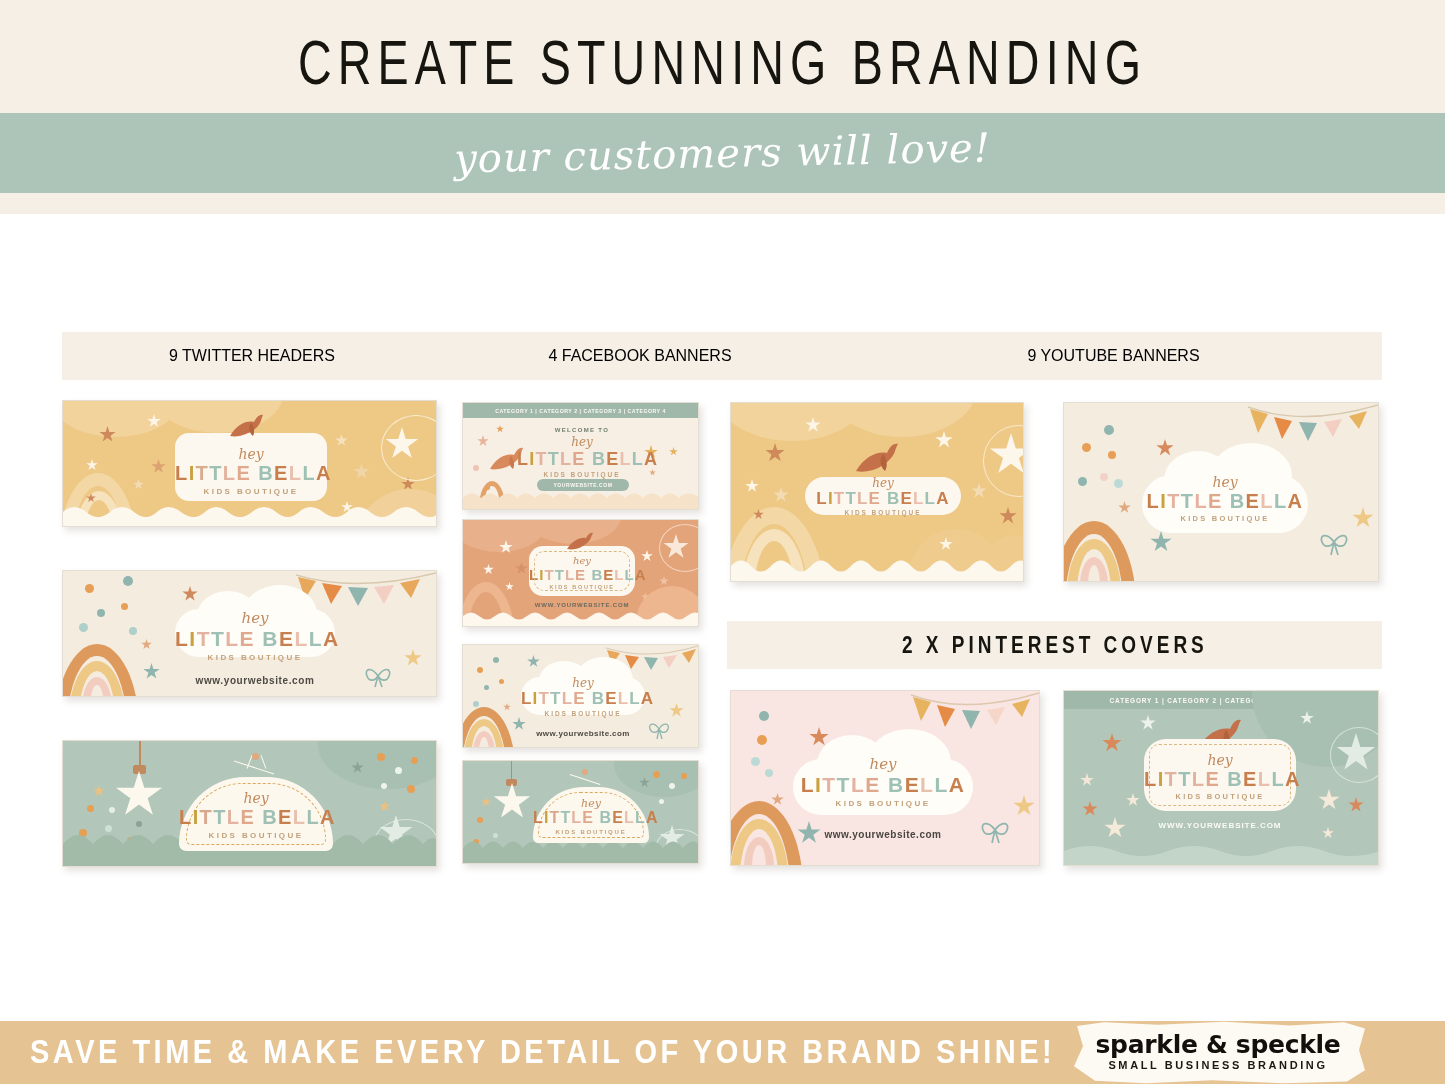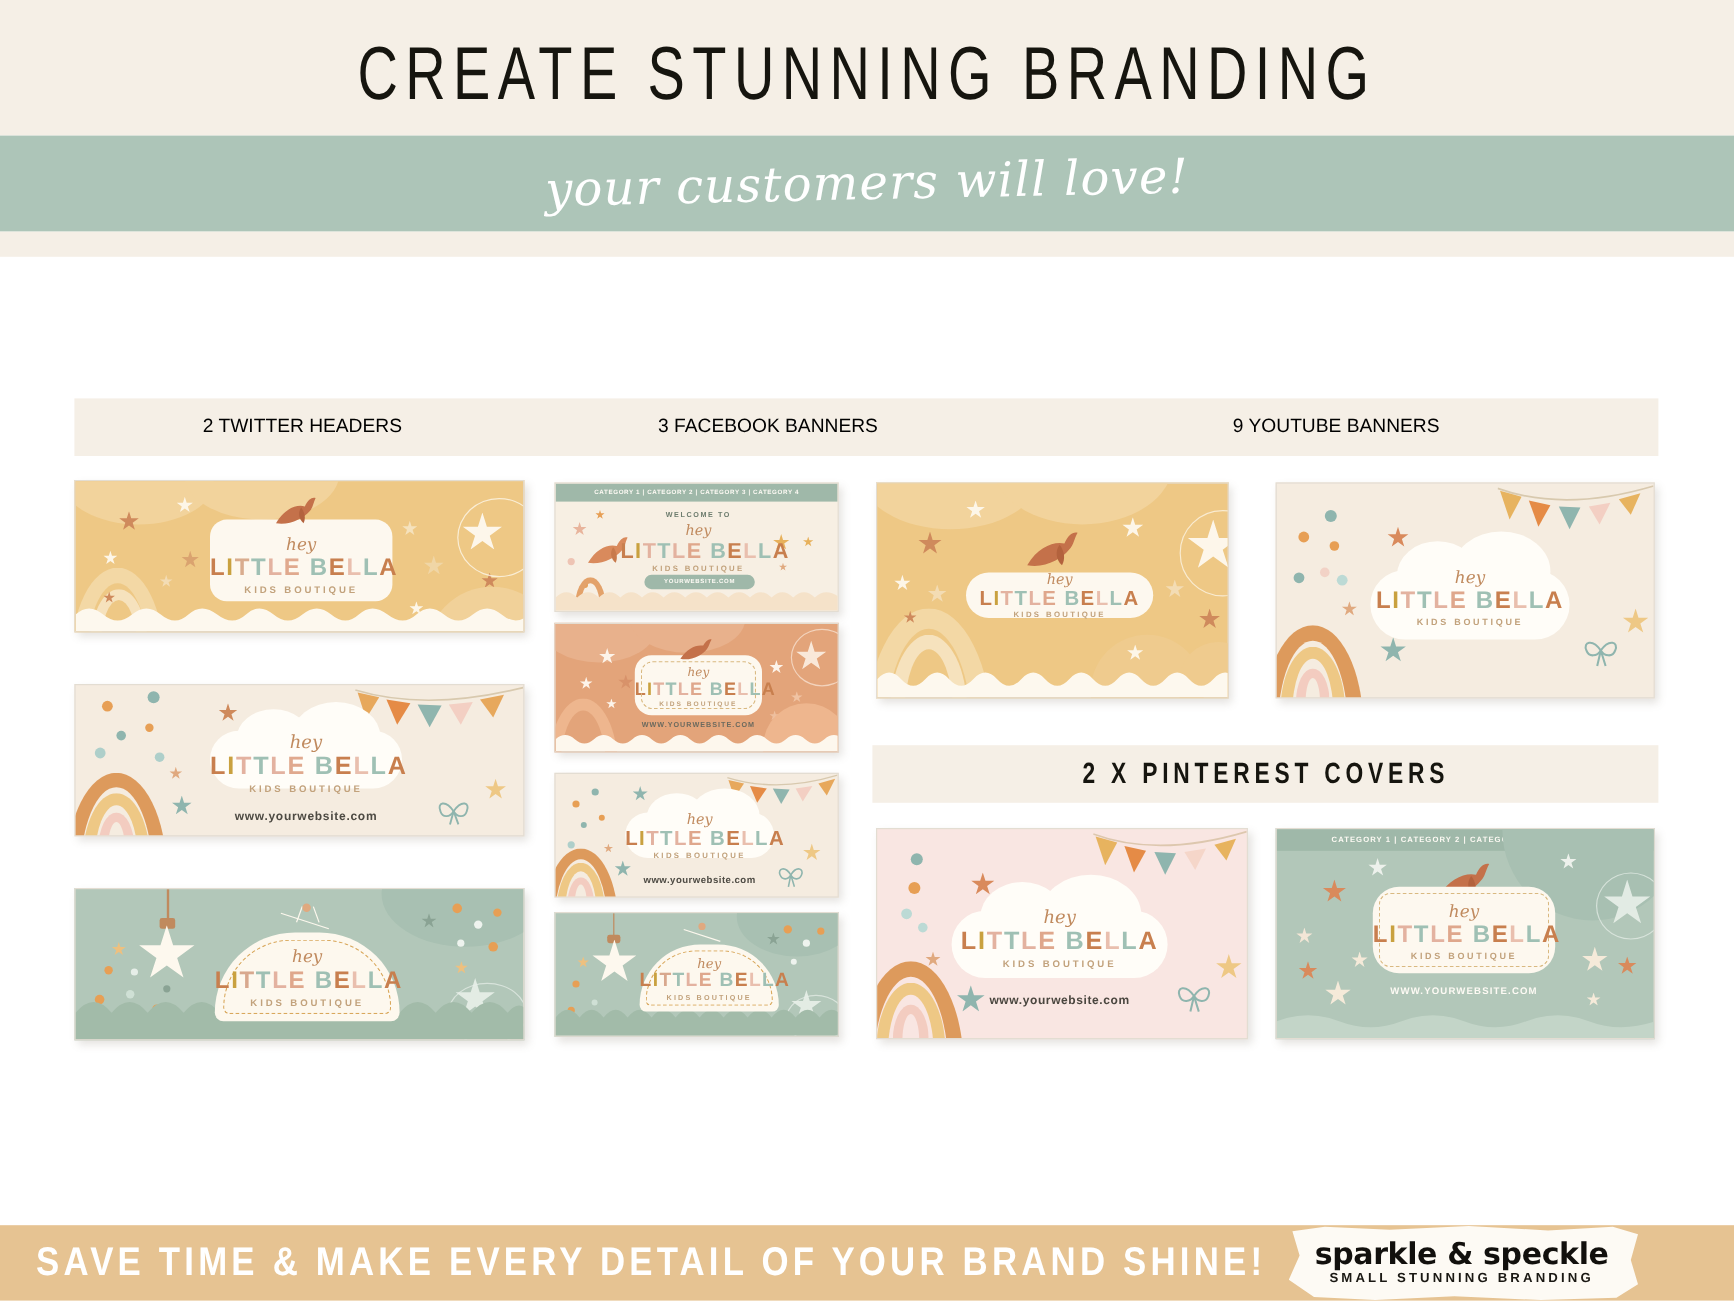--- a/index.html
+++ b/index.html
@@ -181,24 +181,24 @@
 <div class="top-cream"></div>
 <div class="main-title">CREATE STUNNING BRANDING</div>
 
 <div class="sage-band">
   <div class="sub-title">your customers will love!</div>
 </div>
 <div class="mid-cream"></div>
 
 <div class="sec-bar" id="bar-top"></div>
 <div class="sec-label" id="lbl-tw">
-  <span>2 TWITTER HEADERS</span>
+  <span>9 TWITTER HEADERS</span>
 </div>
 <div class="sec-label" id="lbl-fb">
-  <span>3 FACEBOOK BANNERS</span>
+  <span>4 FACEBOOK BANNERS</span>
 </div>
 <div class="sec-label" id="lbl-yt">
   <span>9 YOUTUBE BANNERS</span>
 </div>
 
 <div class="sec-bar" id="bar-pin">
   <span>2 X PINTEREST COVERS</span>
 </div>
 
 <div class="card" style="left:62px; top:400px; width:375px; height:127px; background:#eec885;">
@@ -607,13 +607,13 @@
     </span>
     <span class="kb" style="font-size:7.5px;margin-top:4px;">KIDS BOUTIQUE</span>
   </div>
   <div class="urlline" style="left:80px;top:130px;width:152px;font-size:8px;color:#fdfaf4;letter-spacing:.12em;">WWW.YOURWEBSITE.COM</div>
 </div>
 
 <div class="bottom-band"></div>
 <div class="bottom-text">SAVE TIME &amp; MAKE EVERY DETAIL OF YOUR BRAND SHINE!</div>
 <div class="logo-brush"></div>
 <div class="logo-sparkle">sparkle &amp; speckle</div>
-<div class="logo-sub">SMALL STUNNING BRANDING</div>
+<div class="logo-sub">SMALL BUSINESS BRANDING</div>
 
 </body></html>

